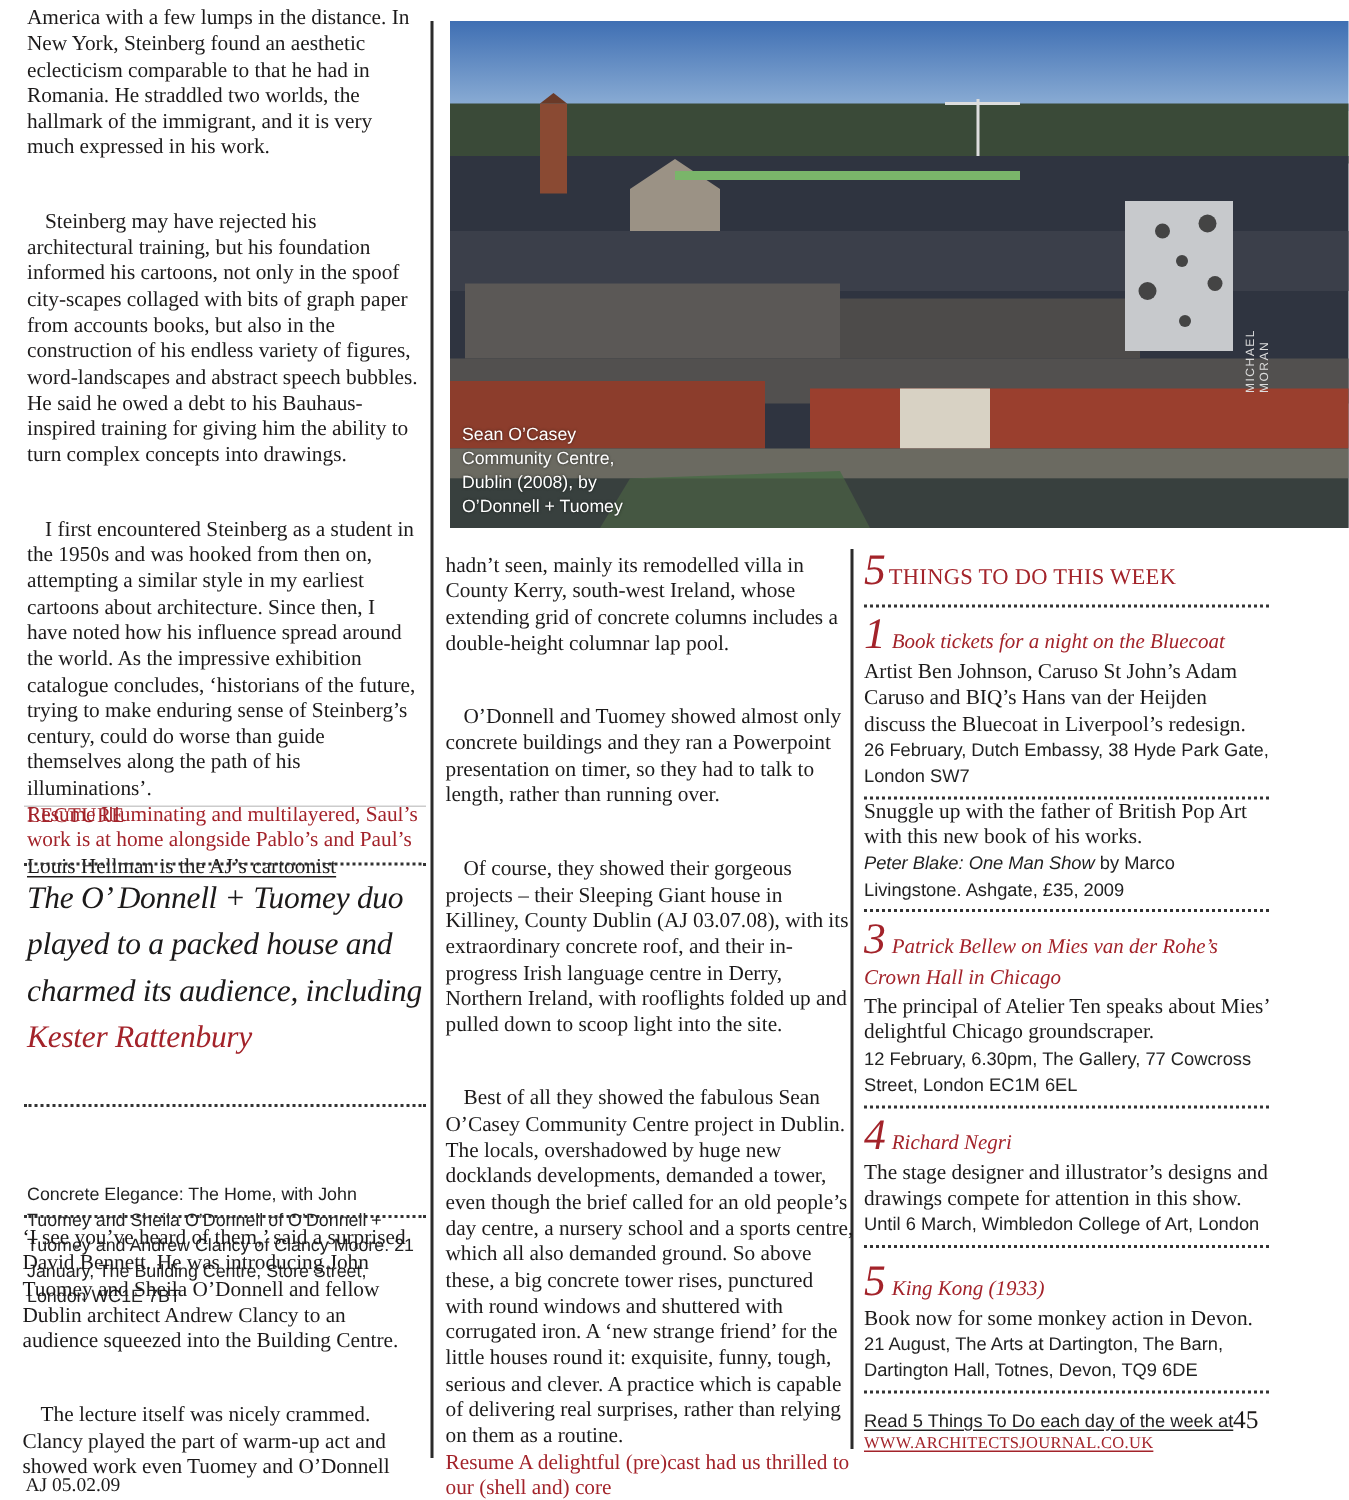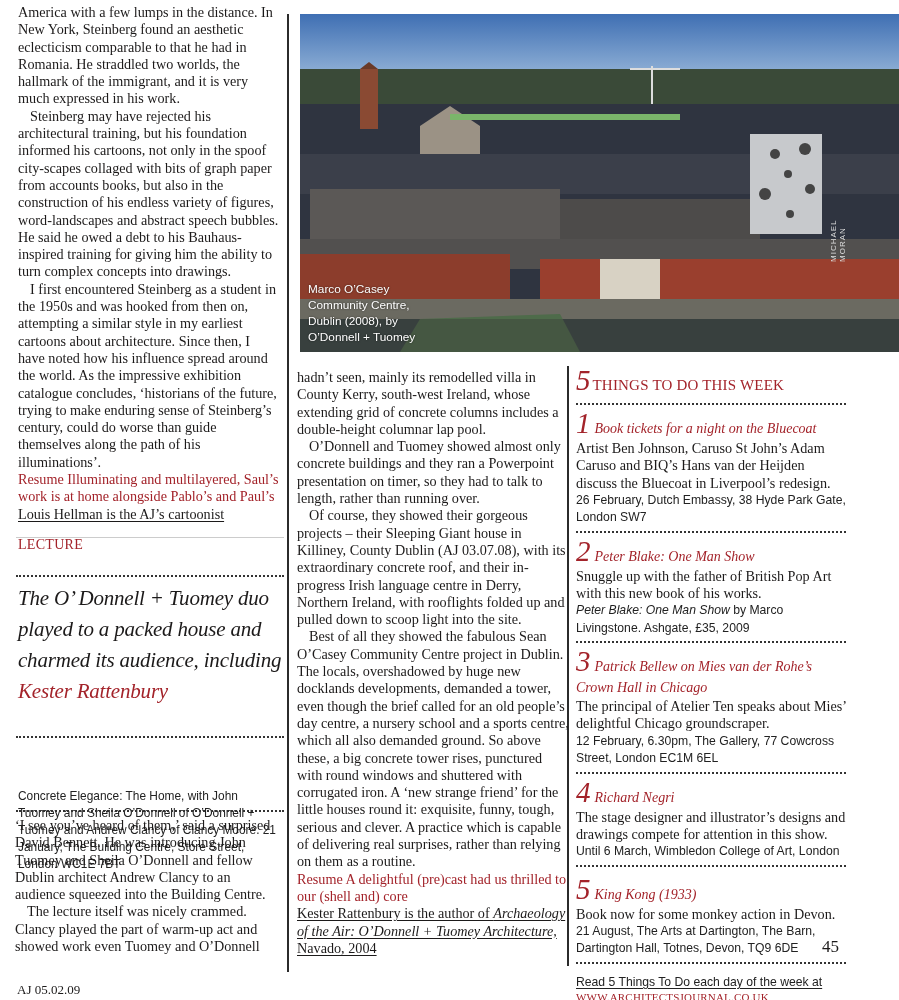--- a/index.html
+++ b/index.html
@@ -3,21 +3,21 @@
 <meta charset="utf-8">
 <style>
   html, body { margin: 0; padding: 0; background: #ffffff; }
   body { width: 899px; height: 1000px; position: relative; overflow: hidden;
          font-family: "Liberation Serif", "DejaVu Serif", serif; color: #1c1a1a; }
   .abs { position: absolute; }
   .serif-body { font-family: "Liberation Serif", "DejaVu Serif", serif; font-size: 14.2px; line-height: 17.3px; }
   .sans-info { font-family: "Liberation Sans", "DejaVu Sans", sans-serif; font-size: 12.2px; line-height: 17.4px; color: #222; }
   .red { color: #a3232a; }
   .bold { font-weight: normal; }
-  .indent { text-indent: 12px; }
+  .indent { text-indent: 12px; margin-top: 32px; }
   p { margin: 0; }
   .dots { border: 0; border-top: 2px dotted #333; height: 0; margin: 0; }
   .vrule { position: absolute; width: 2px; background: #2b2b2b; }
   .uline { text-decoration: underline; text-underline-offset: 2px; }
 
   
   #col1 { left: 18px; top: 4px; width: 262px; }
   
   #lecture-kicker { left: 18px; top: 537px; font-size: 14px; letter-spacing: 0.3px; text-align: right; }
   #lecture-headline { left: 18px; top: 583px; width: 265px; font-style: italic; font-size: 21px; line-height: 31px; letter-spacing: -0.2px; }
@@ -116,21 +116,21 @@
     <circle cx="510" cy="175" r="5" fill="#444"></circle>
     <circle cx="490" cy="200" r="4" fill="#444"></circle>
 
     <rect x="0" y="285" width="601" height="20" fill="#6b6a61"></rect>
 
     <polygon points="120,305 260,300 280,338 100,338" fill="#4e6b4a"></polygon>
     <rect x="0" y="305" width="601" height="33" fill="#3f4a3e" opacity="0.6"></rect>
   </svg>
 </div>
 <div id="photo-caption" class="abs">
-  <div>Marco O’Casey</div>
+  <div>Sean O’Casey</div>
   <div>Community Centre,</div>
   <div>Dublin (2008), by</div>
   <div>O’Donnell + Tuomey</div>
 </div>
 <div id="photo-credit" class="abs" style="left:829px; top:262px;">MICHAEL MORAN</div>
 
 <div id="col2" class="abs serif-body">
   <p>hadn’t seen, mainly its remodelled villa in County Kerry, south-west Ireland, whose extending grid of concrete columns includes a double-height columnar lap pool.</p>
   <p class="indent">O’Donnell and Tuomey showed almost only concrete buildings and they ran a Powerpoint presentation on timer, so they had to talk to length, rather than running over.</p>
   <p class="indent">Of course, they showed their gorgeous projects – their Sleeping Giant house in Killiney, County Dublin (AJ 03.07.08), with its extraordinary concrete roof, and their in-progress Irish language centre in Derry, Northern Ireland, with rooflights folded up and pulled down to scoop light into the site.</p>
@@ -152,21 +152,20 @@
   <hr class="dots" style="margin-top:4px;">
 
   <div>
     <div class="item-head" style="margin-top:4px;"><span class="num">1</span><span class="item-title">Book tickets for a night on the Bluecoat</span></div>
     <div class="item-desc">Artist Ben Johnson, Caruso St John’s Adam Caruso and BIQ’s Hans van der Heijden discuss the Bluecoat in Liverpool’s redesign.</div>
     <div class="sans-info">26 February, Dutch Embassy, 38 Hyde Park Gate, London SW7</div>
   </div>
   <hr class="dots" style="margin-top:4px;">
 
   <div>
-    <div class="item-head" style="margin-top:4px;"><span class="num">2</span><span class="item-title">Peter Blake: One Man Show</span></div>
     <div class="item-desc">Snuggle up with the father of British Pop Art with this new book of his works.</div>
     <div class="sans-info"><i>Peter Blake: One Man Show</i><span> by Marco Livingstone. Ashgate, £35, 2009</span></div>
   </div>
   <hr class="dots" style="margin-top:4px;">
 
   <div>
     <div class="item-head" style="margin-top:4px; line-height:20px;"><span class="num">3</span><span class="item-title">Patrick Bellew on Mies van der Rohe’s Crown Hall in Chicago</span></div>
     <div class="item-desc">The principal of Atelier Ten speaks about Mies’ delightful Chicago groundscraper.</div>
     <div class="sans-info">12 February, 6.30pm, The Gallery, 77 Cowcross Street, London EC1M 6EL</div>
   </div>

